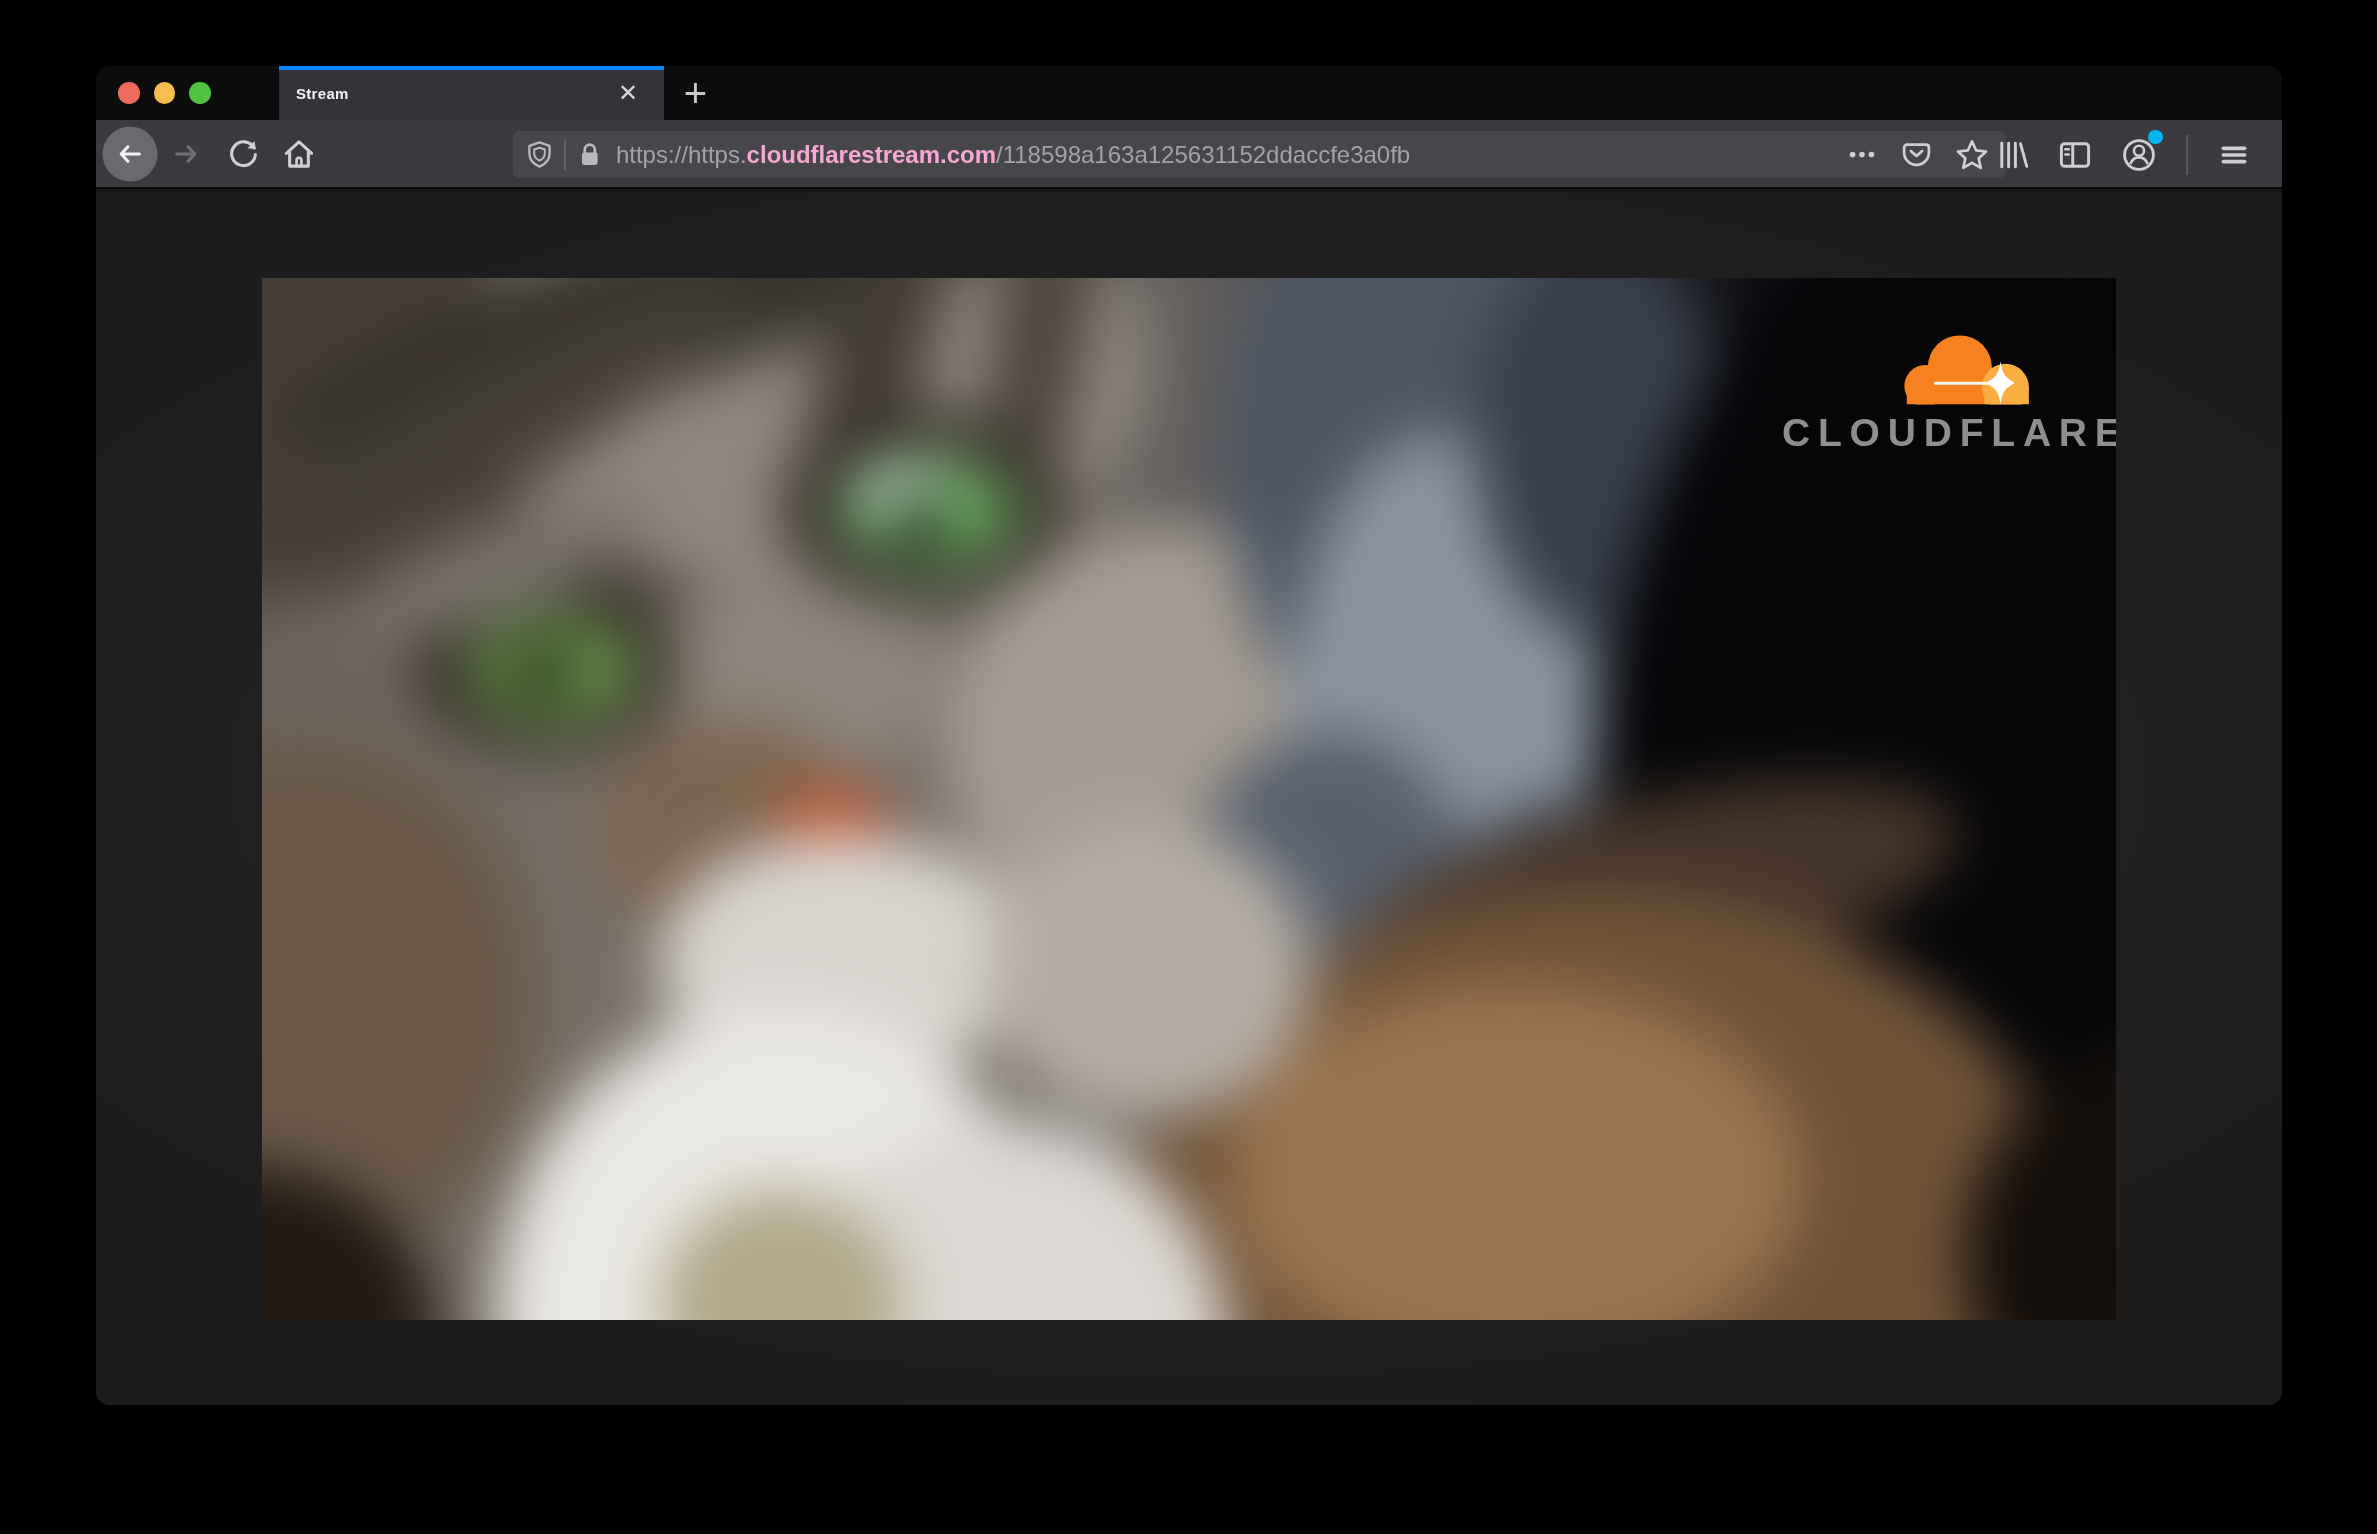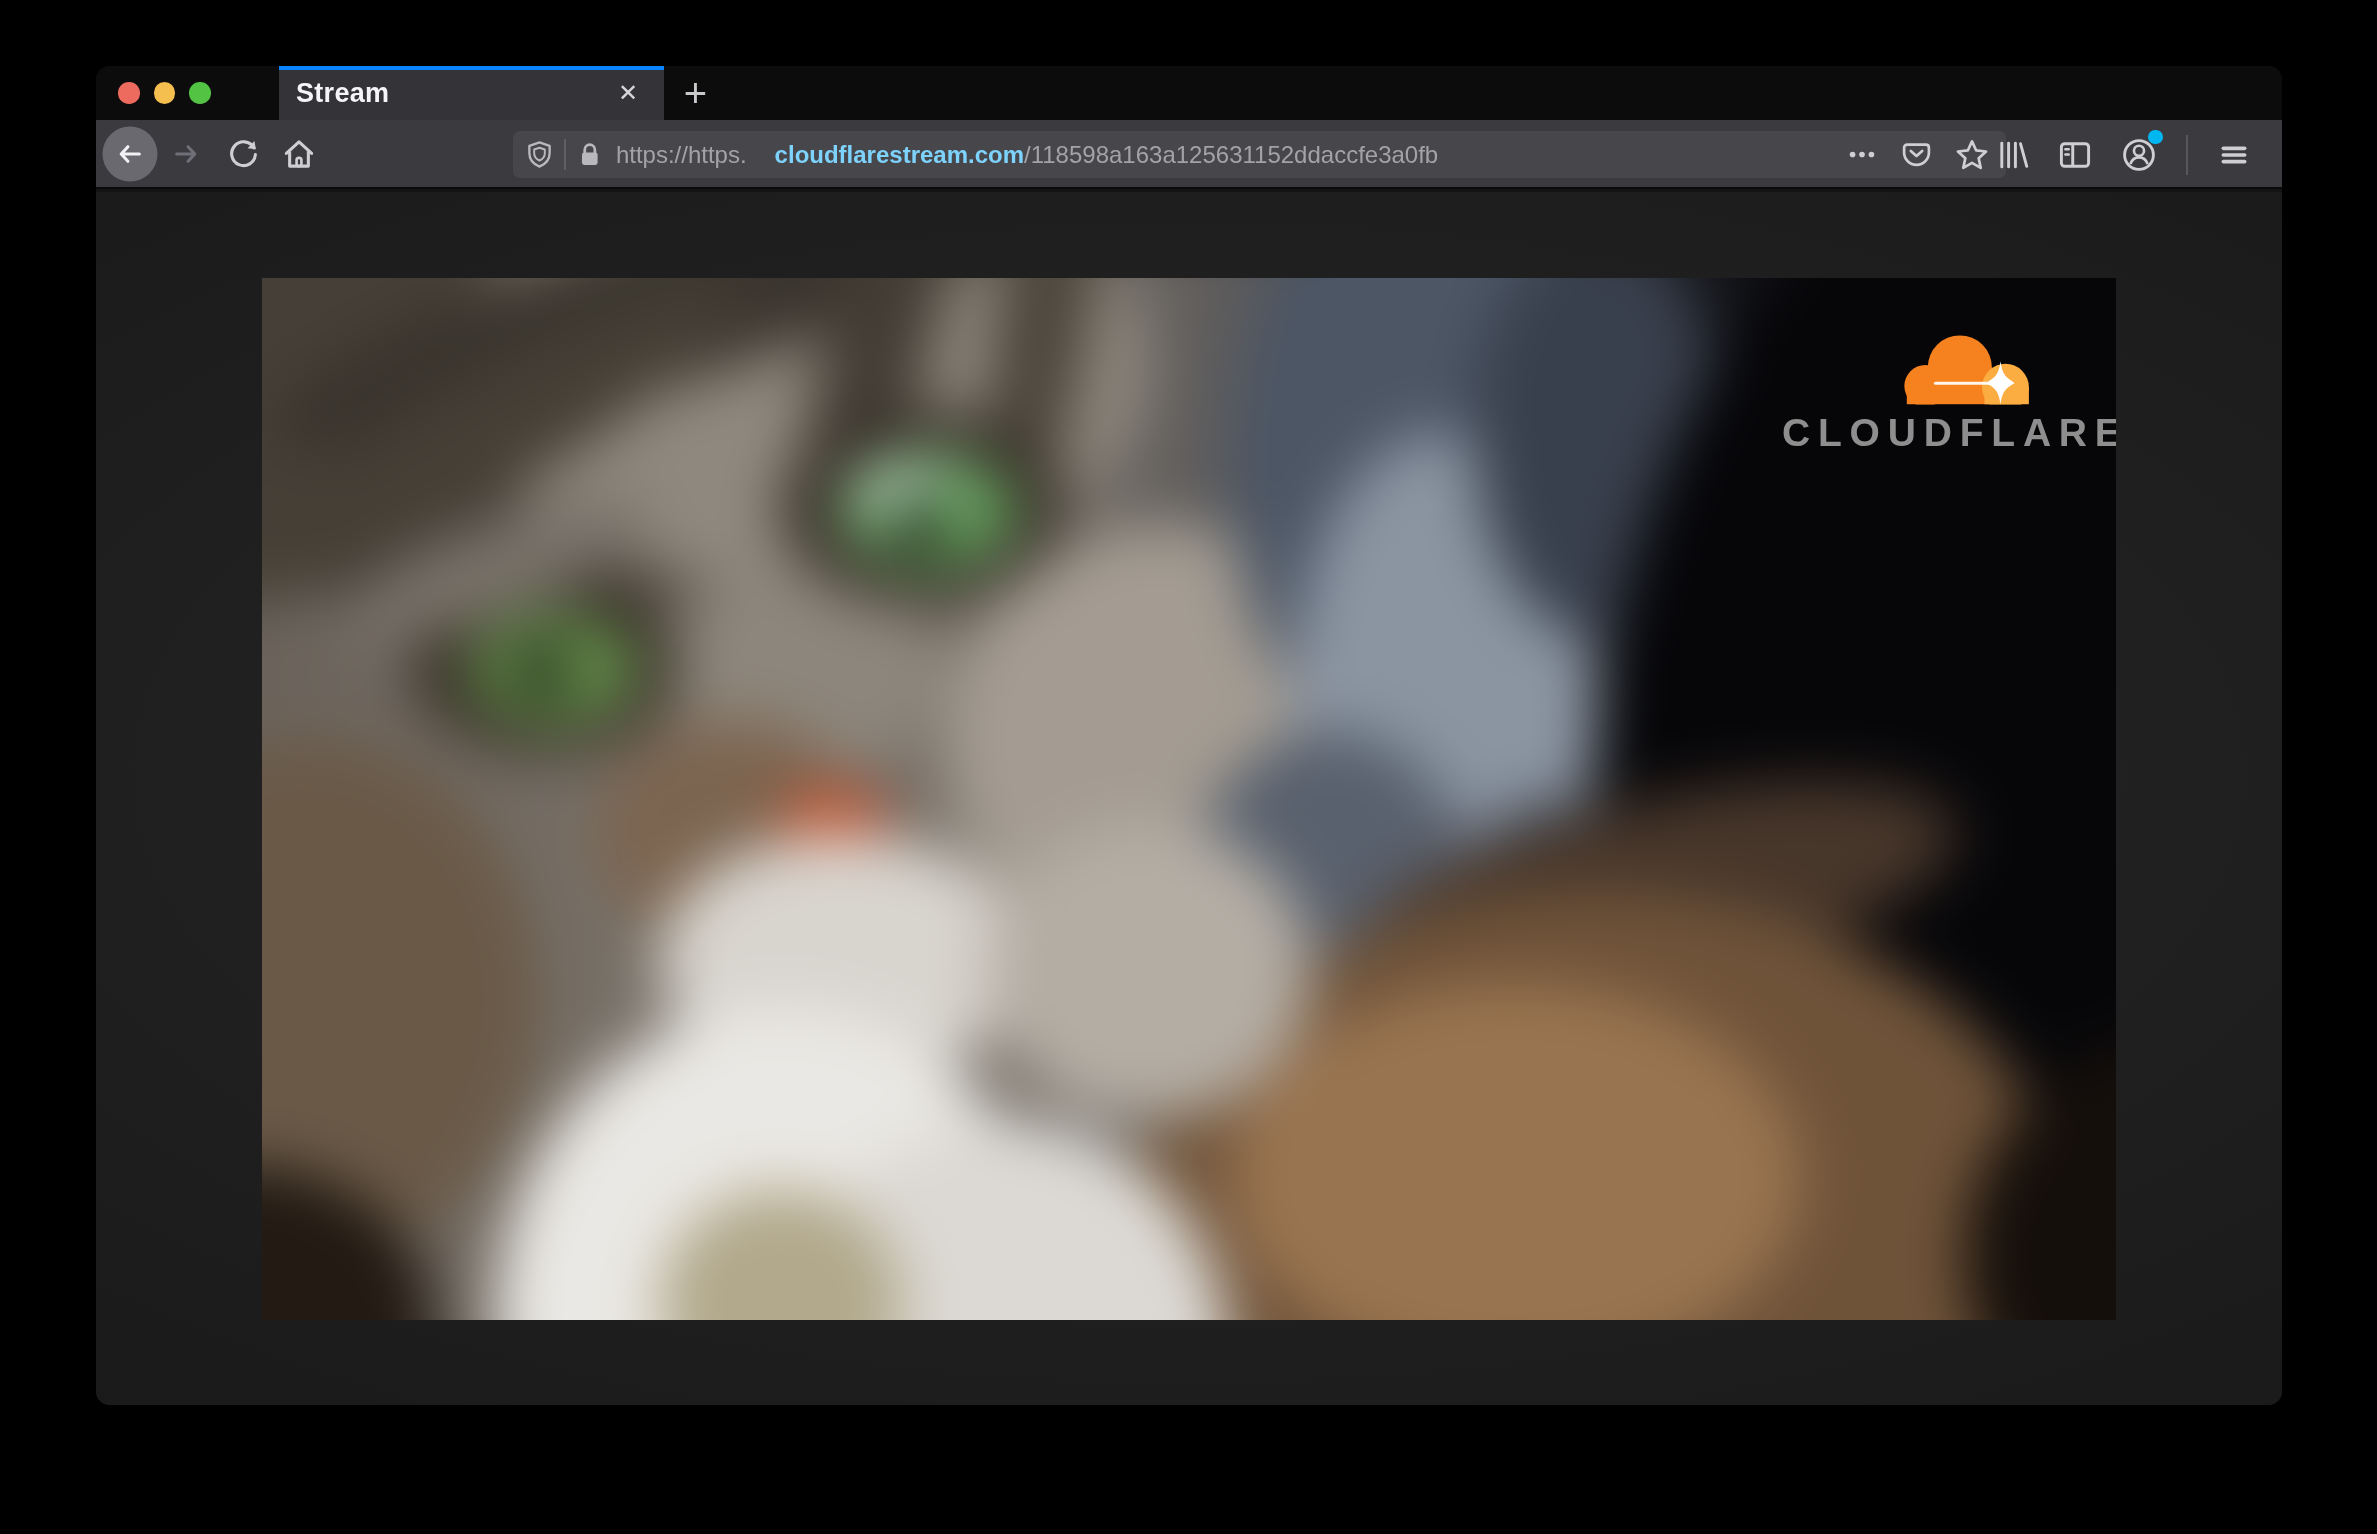--- a/index.html
+++ b/index.html
@@ -13,40 +13,40 @@
   
   .tabbar { position:relative; height:54px; background:#0c0c0d; }
   .traffic { position:absolute; left:0; top:0; width:183px; height:54px; display:flex;
              align-items:center; padding-left:22.4px; gap:13.8px; }
   .dot { width:21.6px; height:21.6px; border-radius:50%; }
   .dot.red{ background:#ed6a5e; } .dot.yellow{ background:#f5bf4f; } .dot.green{ background:#52c343; }
 
   .tab { position:absolute; left:183px; top:0; width:385px; height:54px; background:#333338;
          display:flex; align-items:center; padding:0 17px; }
   .tab::before { content:""; position:absolute; left:0; top:0; width:100%; height:4.3px; background:var(--accent,#0a84ff); }
-  .tab-title { color:#f5f5f7; font-size:27px; font-weight:600; letter-spacing:0.3px; flex:1;
+  .tab-title { color:#f5f5f7; font-size:15px; font-weight:600; letter-spacing:0.3px; flex:1;
                white-space:nowrap; overflow:hidden; }
   .tab-close { width:38px; height:38px; display:flex; align-items:center; justify-content:center;
                color:#d6d6da; font-size:24px; border-radius:5.2px; }
 
   .newtab { position:absolute; left:579px; top:6.9px; width:41px; height:41px; display:flex;
             align-items:center; justify-content:center; color:#c9c9cd; font-size:40px; font-weight:400; }
 
   
   .toolbar { position:relative; height:69px; background:#3a3a3f; border-bottom:2.6px solid #0a0a0b; }
   .navbtn { position:absolute; top:50%; transform:translate(-50%,-50%); display:flex;
             align-items:center; justify-content:center; }
   .back-circle { left:34px; width:55px; height:55px; border-radius:50%; background:#69696f; }
   .fwd { left:90px; } .reload { left:147px; } .home { left:203px; }
 
   .urlbar { position:absolute; left:417px; top:11.2px; width:1493px; height:47px; background:#47474b;
             border-radius:6.9px; display:flex; align-items:center; padding:0 12px; }
   .urlbar .sep { width:1.7px; height:31px; background:#606064; margin:0 10.3px; }
   .url-text { font-size:24px; margin-left:12px; white-space:nowrap; overflow:hidden; flex:1; }
-  .url-dim { color:#a3a3a7; } .url-domain { color:#7dd3fc; font-weight:600;margin-left:28px; }
+  .url-dim { color:#a3a3a7; } .url-domain { color:#f9a8d4; font-weight:600; }
   .page-actions { display:flex; align-items:center; gap:22.4px; padding-right:5.2px; }
 
   .tb-right { position:absolute; top:0; right:0; height:69px; display:flex; align-items:center; gap:29px; padding-right:31px; }
   .tb-sep { width:1.7px; height:40px; background:#58585c; }
   .account-wrap { position:relative; }
   .blue-dot { position:absolute; right:-5.2px; top:-6.9px; width:14.7px; height:14.7px; border-radius:50%; background:#00b6f0; }
 
   svg.icon { display:block; }
 
   

